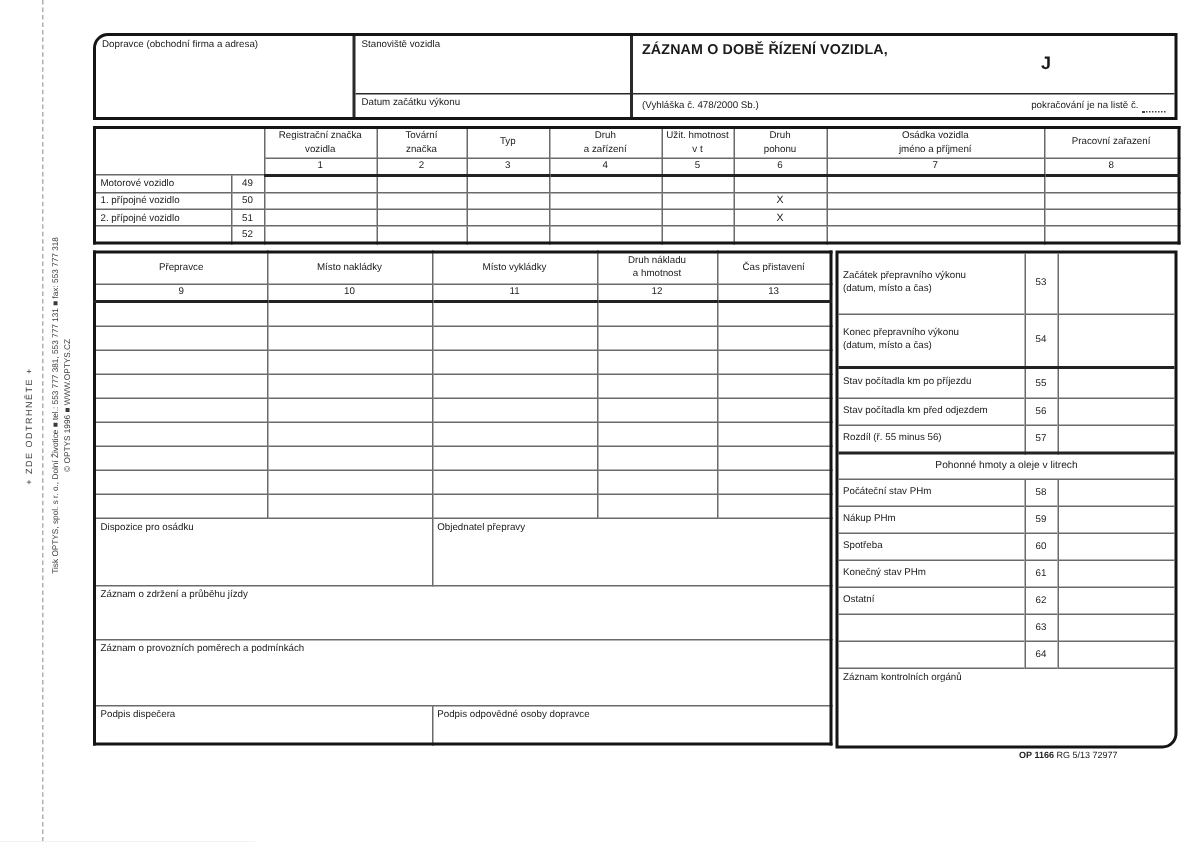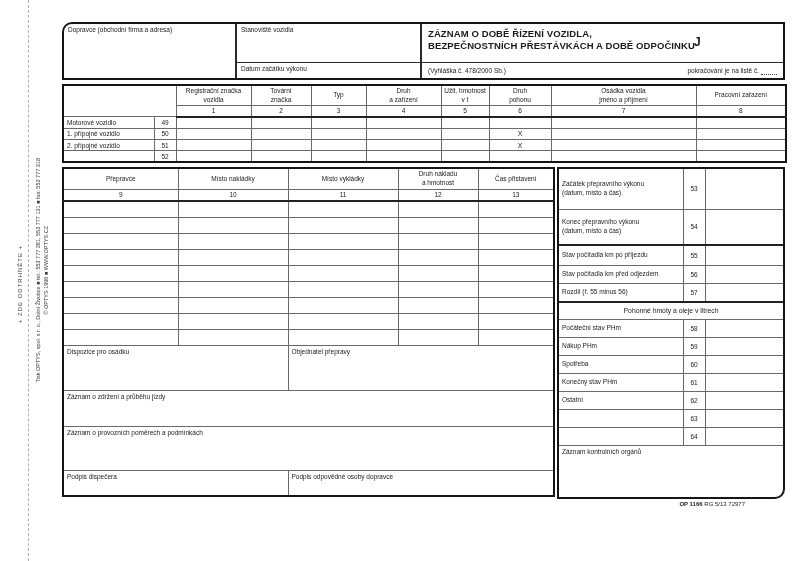--- a/index.html
+++ b/index.html
@@ -77,21 +77,20 @@
         <div class="cellst">
           <span>Stanoviště vozidla</span>
         </div>
         <div class="celldt">
           <span>Datum začátku výkonu</span>
         </div>
       </div>
       <div class="colA3">
         <div class="titlearea">
           <div class="titleline">ZÁZNAM O DOBĚ ŘÍZENÍ VOZIDLA,</div>
-          <div class="titleline">BEZPEČNOSTNÍCH PŘESTÁVKÁCH A DOBĚ ODPOČINKU</div>
           <span class="formletter">J</span>
         </div>
         <div class="decreerow">
           <span>(Vyhláška č. 478/2000 Sb.)</span>
           <span class="spacer"></span>
           <span>pokračování je na listě č.</span>
           <span class="dots"></span>
         </div>
       </div>
     </div>

